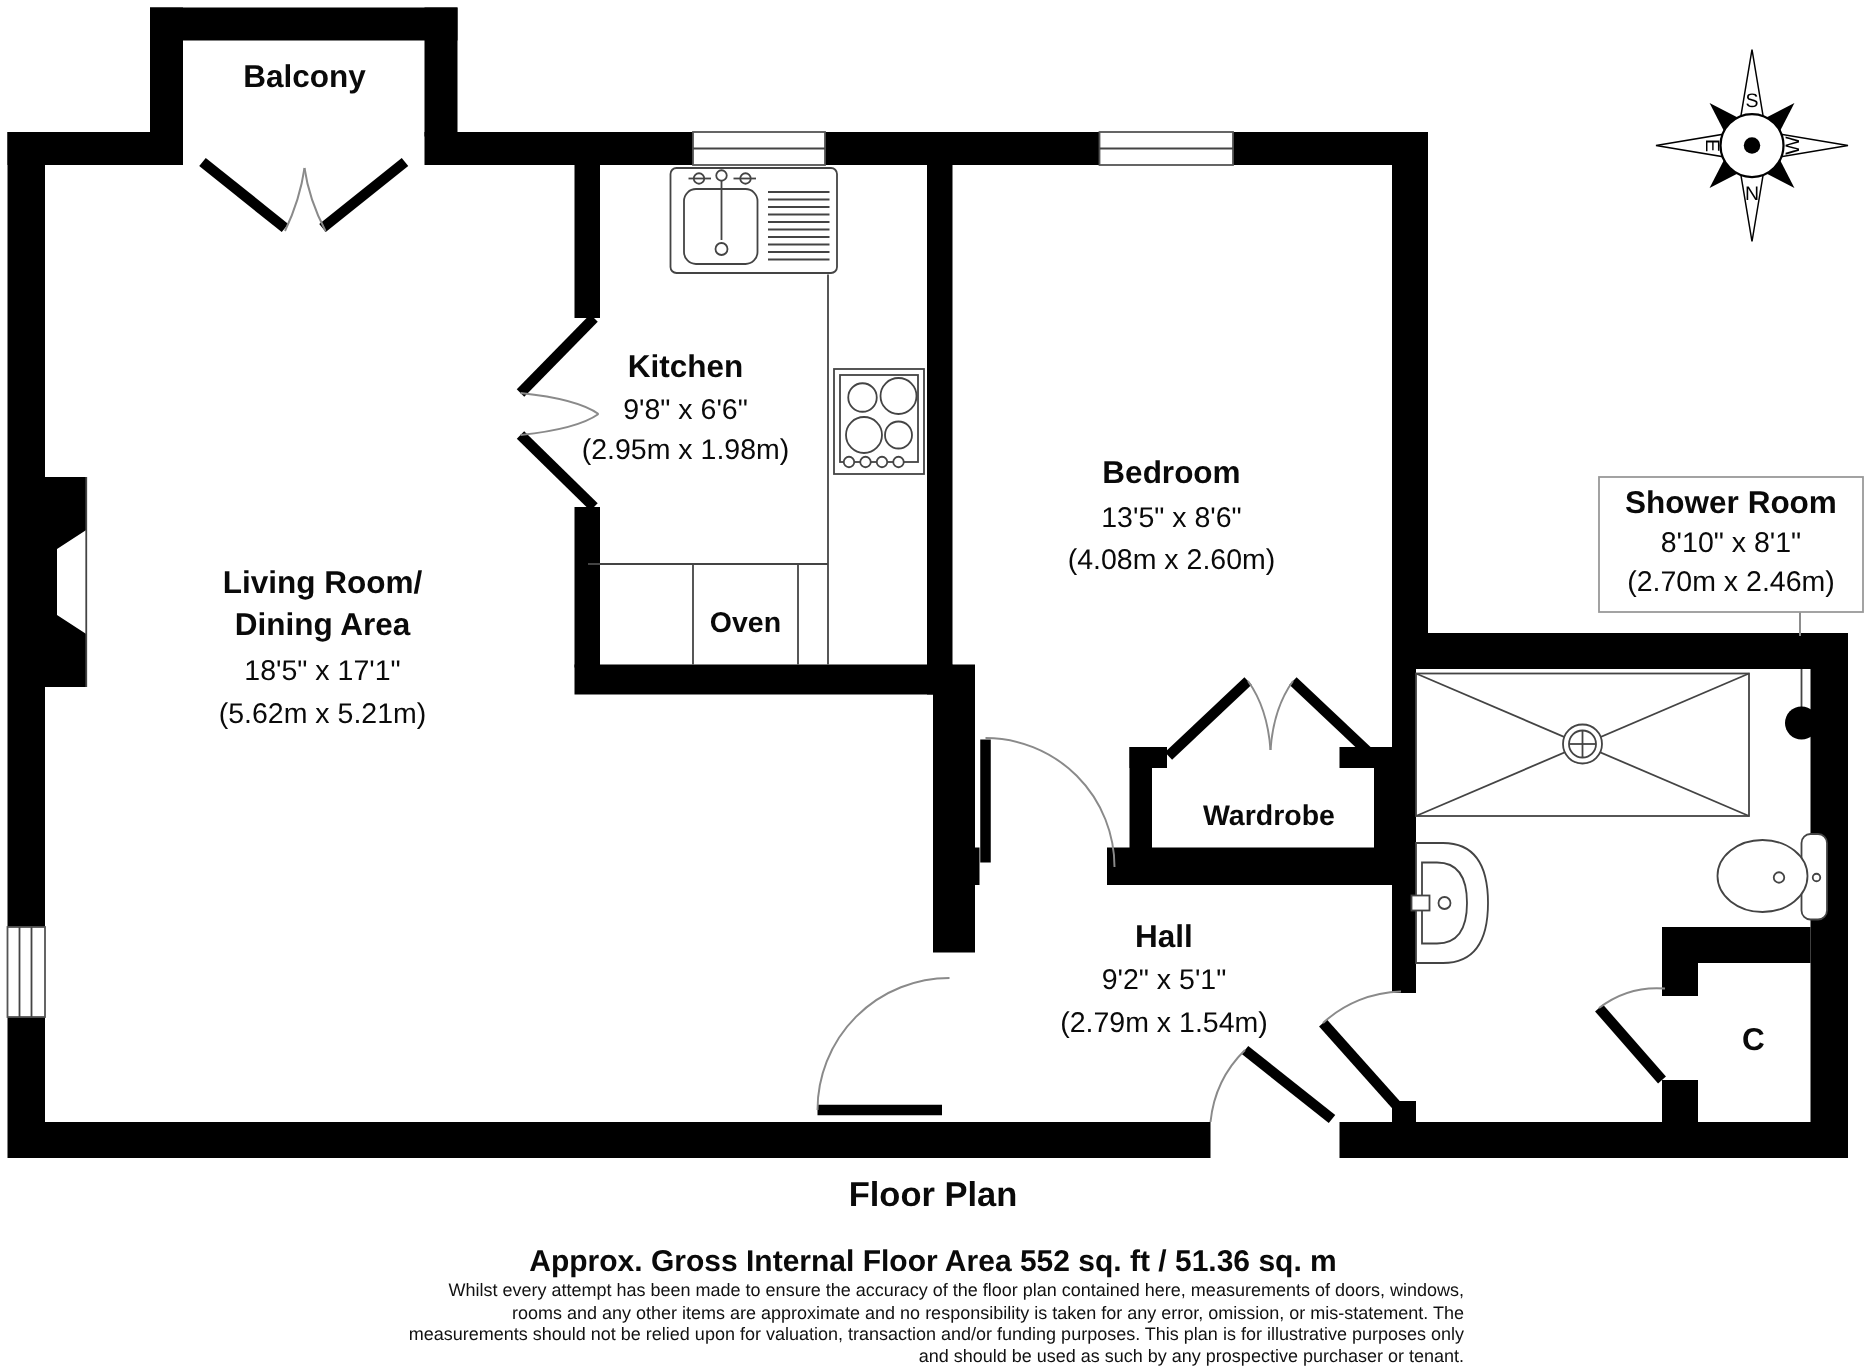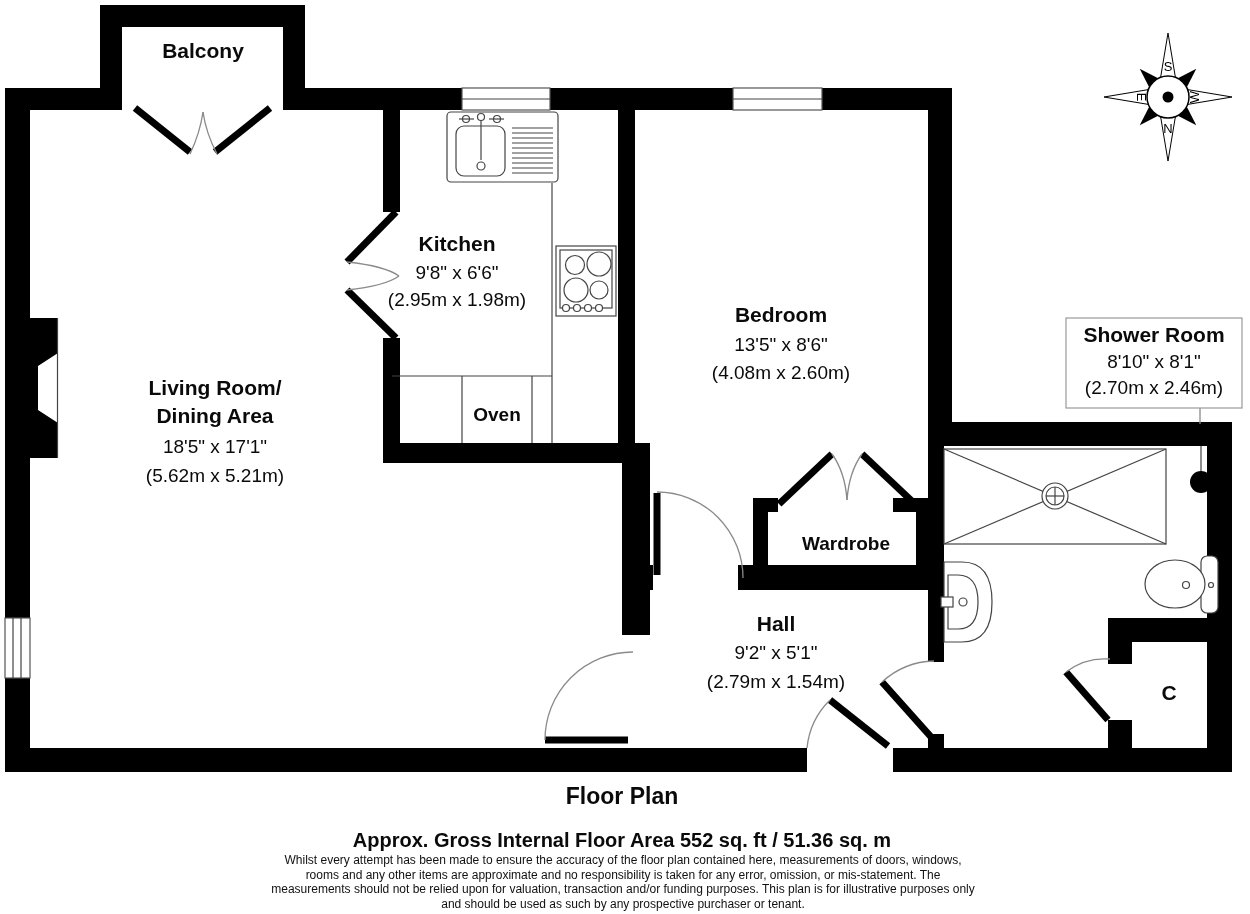--- a/index.html
+++ b/index.html
@@ -11,21 +11,21 @@
   .arc{stroke:#8a8a8a;stroke-width:1.3;fill:none;}
   .thin{stroke:#444;stroke-width:1.2;fill:none;}
   .thin-f{stroke:#444;stroke-width:1.2;fill:#fff;}
   .win{fill:#fff;stroke:#555;stroke-width:1.2;}
   .lbl{font-family:"Liberation Sans",sans-serif;font-weight:bold;font-size:21px;fill:#0a0a0a;text-anchor:middle;}
   .lbl-sm{font-family:"Liberation Sans",sans-serif;font-weight:bold;font-size:19px;fill:#0a0a0a;text-anchor:middle;}
   .dim{font-family:"Liberation Sans",sans-serif;font-size:19px;fill:#0a0a0a;text-anchor:middle;}
   .title{font-family:"Liberation Sans",sans-serif;font-weight:bold;font-size:23px;fill:#0a0a0a;text-anchor:middle;}
   .area{font-family:"Liberation Sans",sans-serif;font-weight:bold;font-size:20px;fill:#0a0a0a;text-anchor:middle;}
   .compass-letter{font-family:"Liberation Sans",sans-serif;font-size:13px;fill:#000;text-anchor:middle;}
-  #disclaimer{position:absolute;left:270px;top:853px;width:706px;text-align:center;
+  #disclaimer{position:absolute;left:270px;top:853px;width:706px;text-align:right;
               font-size:12px;line-height:14.5px;color:#111;}
 </style>
 </head>
 <body>
 
 <div id="canvas">
 <svg width="1250" height="914" viewBox="0 0 1250 914">
 
   <g>
 

